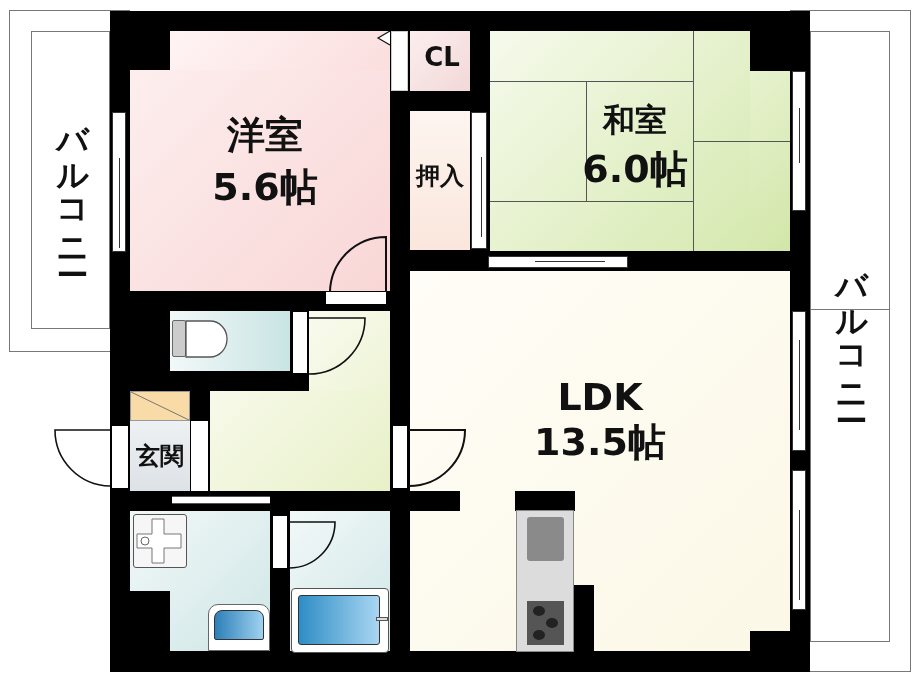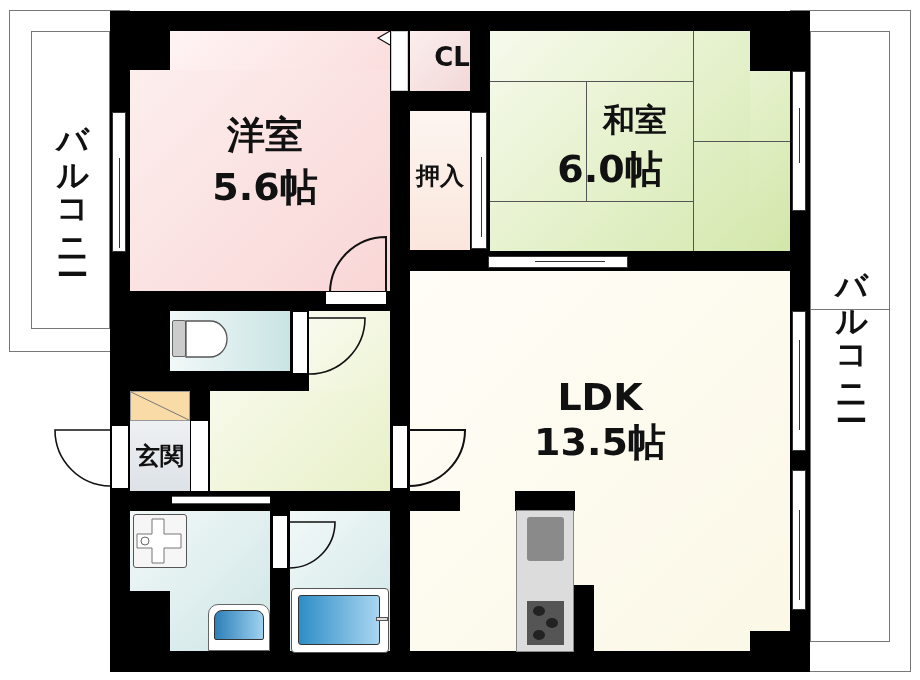--- a/index.html
+++ b/index.html
@@ -41,38 +41,38 @@
 <div class="abs" style="left:326px;top:292px;width:60px;height:12px;background:#fff;"></div>
 <svg style="left:325px;top:236px;" width="62" height="58">
     <path d="M61 56 L61 1 A56 56 0 0 0 5 56" fill="none" stroke="#111" stroke-width="2"></path>
   </svg>
 
 <div class="abs" style="left:410px;top:31px;width:60px;height:60px;background:linear-gradient(135deg,#fbeeee,#f3d8d8);"></div>
 <div class="abs" style="left:391px;top:31px;width:17px;height:60px;background:#fff;border:1px solid #ccc;"></div>
 <svg style="left:375px;top:30px;" width="16" height="18">
     <path d="M15 1 L3 8 L15 15" fill="#fff" stroke="#111" stroke-width="1.2"></path>
   </svg>
-<div class="label" style="left:420px;top:44px;width:64px;font-size:26px;">CL</div>
+<div class="label" style="left:410px;top:44px;width:64px;font-size:26px;">CL</div>
 
 <div class="abs" style="left:410px;top:111px;width:60px;height:139px;background:linear-gradient(180deg,#fdf5f0,#fae6dc);"></div>
 <div class="label" style="left:408px;top:164px;width:64px;font-size:24px;">押入</div>
 <div class="abs win" style="left:471px;top:112px;width:16px;height:137px;"></div>
 <div class="abs" style="left:481px;top:157px;width:1px;height:80px;background:#333;"></div>
 
 <div class="abs" style="left:490px;top:31px;width:260px;height:220px;background:linear-gradient(135deg,#f6faec,#d6e9b0);"></div>
 <div class="abs" style="left:750px;top:71px;width:40px;height:180px;background:linear-gradient(135deg,#e7f2cf,#d2e6a8);"></div>
 <div class="tatami" style="left:490px;top:31px;width:204px;height:51px;border-top:none;border-left:none;"></div>
 <div class="tatami" style="left:490px;top:81px;width:97px;height:121px;border-left:none;"></div>
 <div class="tatami" style="left:586px;top:81px;width:108px;height:121px;"></div>
 <div class="tatami" style="left:490px;top:201px;width:204px;height:50px;border-left:none;border-bottom:none;"></div>
 <div class="tatami" style="left:693px;top:31px;width:97px;height:111px;border-top:none;border-right:none;"></div>
 <div class="tatami" style="left:693px;top:141px;width:97px;height:110px;border-right:none;border-bottom:none;"></div>
 <div class="abs wall" style="left:750px;top:31px;width:40px;height:40px;"></div>
 <div class="label" style="left:575px;top:104px;width:120px;font-size:32px;">和室</div>
-<div class="label" style="left:550px;top:150px;width:120px;font-size:38px;">6.0帖</div>
+<div class="label" style="left:575px;top:150px;width:120px;font-size:38px;">6.0帖</div>
 <div class="abs win" style="left:792px;top:71px;width:14px;height:140px;"></div>
 <div class="abs" style="left:799px;top:108px;width:1px;height:55px;background:#333;"></div>
 
 <div class="abs win" style="left:488px;top:256px;width:140px;height:12px;"></div>
 <div class="abs" style="left:535px;top:261px;width:70px;height:1px;background:#333;"></div>
 
 <div class="abs" style="left:410px;top:271px;width:380px;height:380px;background:linear-gradient(135deg,#fffdf7,#fbf8e6);"></div>
 <div class="abs wall" style="left:750px;top:631px;width:40px;height:20px;"></div>
 <div class="label" style="left:540px;top:378px;width:120px;font-size:38px;">LDK</div>
 <div class="label" style="left:520px;top:423px;width:160px;font-size:38px;">13.5帖</div>

